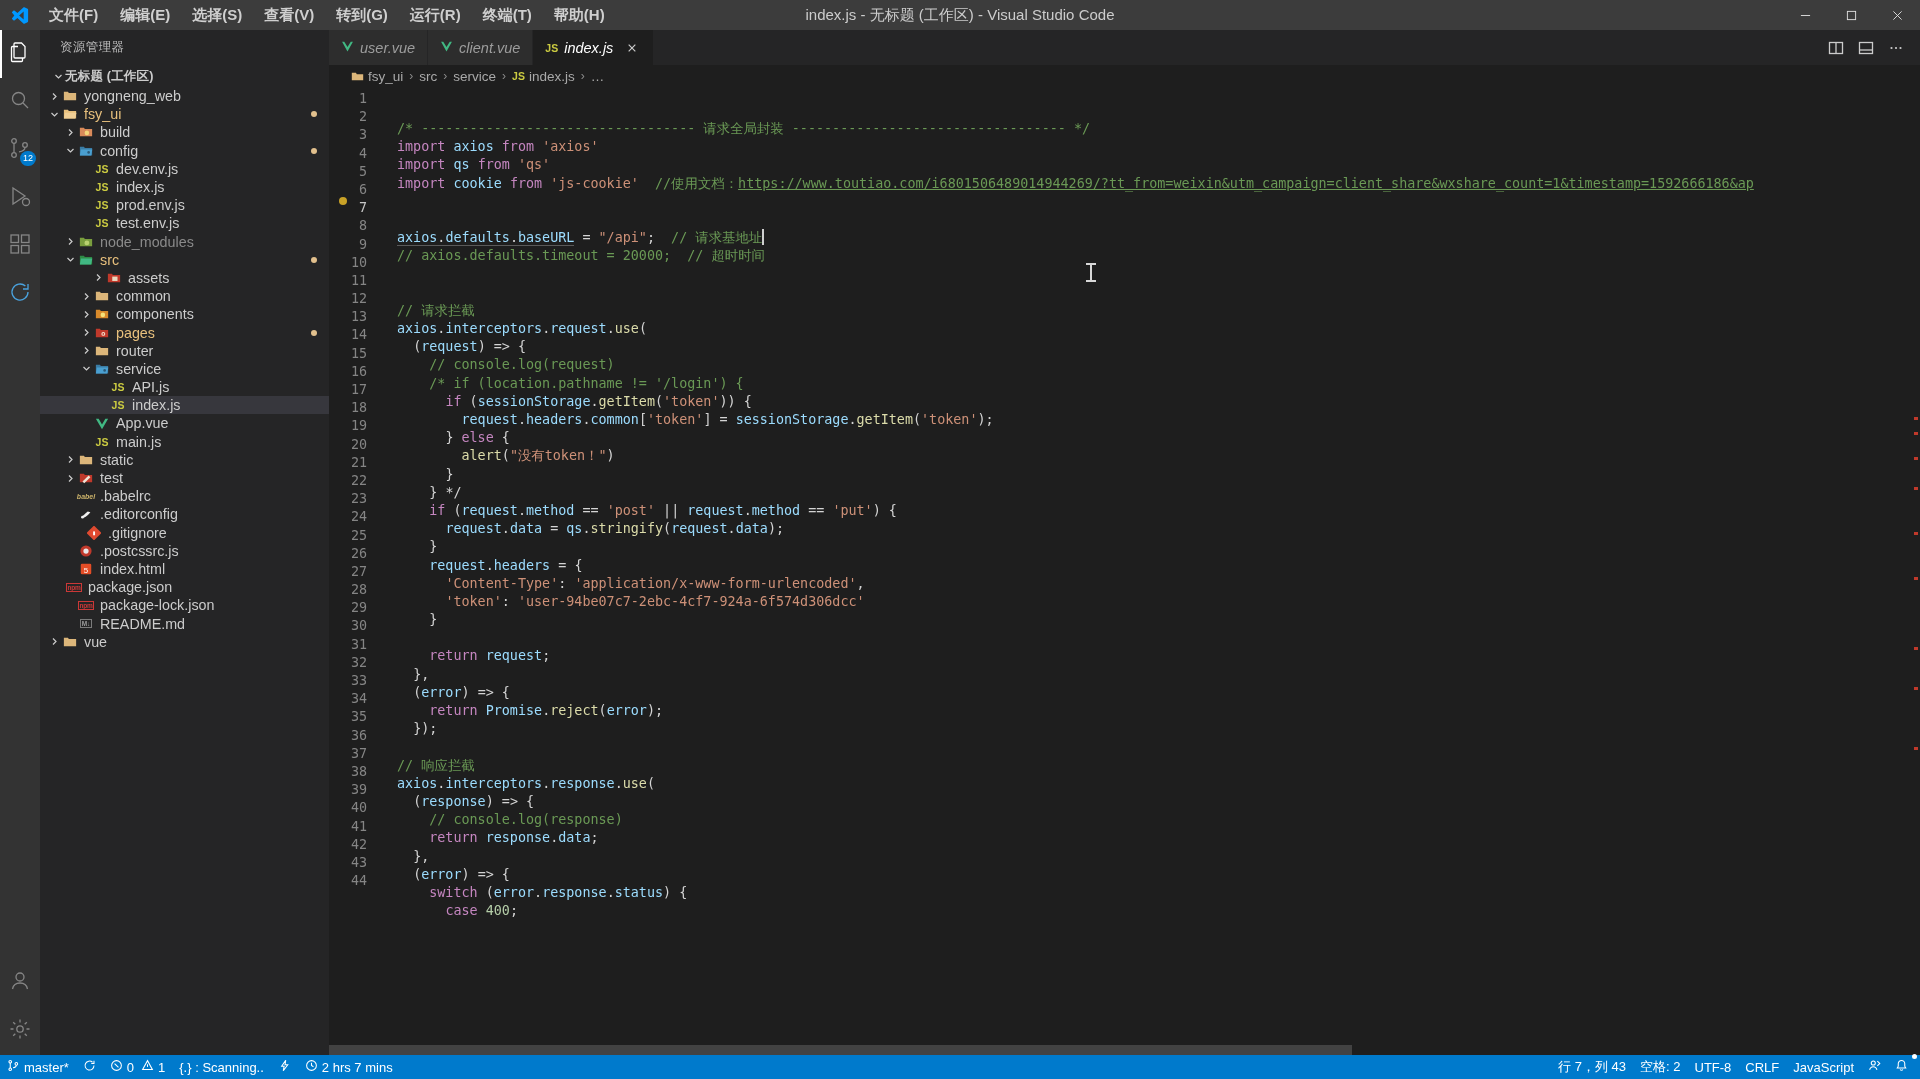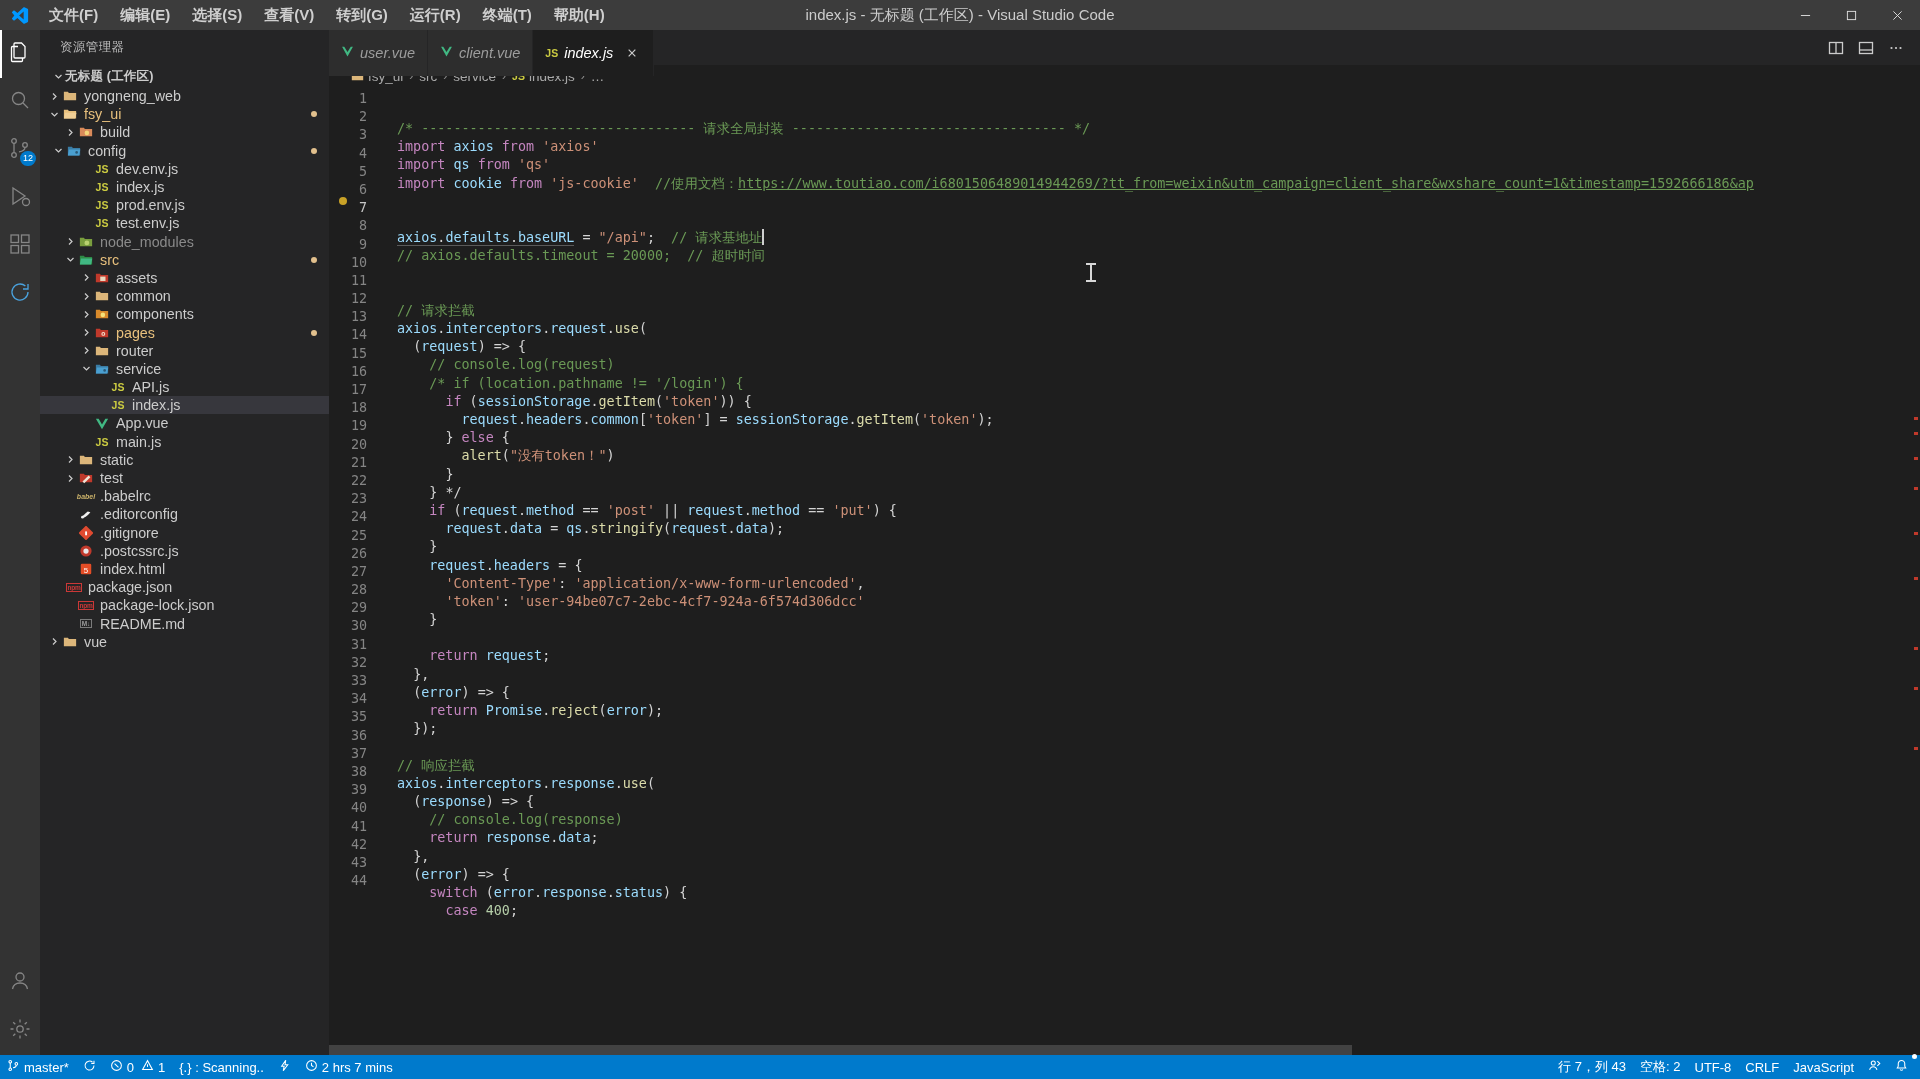--- a/index.html
+++ b/index.html
@@ -88,21 +88,21 @@
     height: 22px; display:flex; align-items:center; padding-left: 6px;
     font-size: 12.5px; font-weight: bold; color:#cccccc; border-top:1px solid #1e1e1e;
   }
   .sect .chev { width:16px; }
 
   
   .editor-area { flex:1 1 auto; display:flex; flex-direction:column; min-width:0; background:#1e1e1e; }
 
   .tabsbar { height: 35px; background:#252526; display:flex; flex:0 0 35px; position:relative; }
   .tab {
-    display:flex; align-items:center; gap:6px; padding: 0 12px; height:46px;
+    display:flex; align-items:center; gap:6px; padding: 0 12px; height:35px;
     background:#2d2d2d; color:#9d9d9d; font-size:14.5px; border-right:1px solid #252526;
     min-width: 0; position: relative; cursor:pointer;
   }
   .tab.active { background:#1e1e1e; color:#ffffff; }
   .tab.active::before { content:""; position:absolute; left:0; right:0; top:0; height:1px; background:#1e1e1e; }
   .tab .tname { font-style: italic; }
   .tab-close { width:18px; height:18px; display:flex; align-items:center; justify-content:center;
                color:#cccccc; border-radius:3px; margin-left: 4px;}
   .tab-close svg { width:10px; height:10px; stroke:currentColor; stroke-width:1.4; }
   .vue-ico svg { width:13px; height:13px; }
@@ -334,21 +334,21 @@
                 </svg>
               </span>
               <span class="ficon">
                 <svg viewBox="0 0 16 16">
                   <path d="M1 3.2h4.6l1.1 1.5H15v8.1H1z" fill="#d98a5a"></path>
                   <circle cx="9" cy="9" r="2.6" fill="#f4d67a"></circle>
                 </svg>
               </span>
               <span class="tlabel">build</span>
             </div>
-            <div class="trow" style="padding-left: 12px;">
+            <div class="trow" style="padding-left: 24px;">
               <span class="chev">
                 <svg viewBox="0 0 12 12">
                   <path d="M2 4l4 4 4-4"></path>
                 </svg>
               </span>
               <span class="ficon">
                 <svg viewBox="0 0 16 16">
                   <path d="M1 3h4.6l1.1 1.5H15v8.5H1z" fill="#3a7ca5"></path>
                   <path d="M2.2 6.4h13L13.7 13H1z" fill="#4a9fd0"></path>
                   <circle cx="11" cy="9.6" r="1.5" fill="#2b5a78"></circle>
@@ -407,21 +407,21 @@
               </span>
               <span class="ficon">
                 <svg viewBox="0 0 16 16">
                   <path d="M1 3h4.6l1.1 1.5H15v8.5H1z" fill="#2e8b45"></path>
                   <path d="M2.2 6.4h13L13.7 13H1z" fill="#41b883"></path>
                 </svg>
               </span>
               <span class="tlabel clr-fsy">src</span>
               <span class="folder-dot"></span>
             </div>
-            <div class="trow" style="padding-left: 40px;">
+            <div class="trow" style="padding-left: 52px;">
               <span class="chev">
                 <svg viewBox="0 0 12 12">
                   <path d="M4 2l4 4-4 4"></path>
                 </svg>
               </span>
               <span class="ficon">
                 <svg viewBox="0 0 16 16">
                   <path d="M1 3.2h4.6l1.1 1.5H15v8.1H1z" fill="#c0392b"></path>
                   <rect x="6" y="6.4" width="6" height="5" fill="#e8d9c0"></rect>
                 </svg>
@@ -566,21 +566,21 @@
             <div class="trow" style="padding-left: 24px;">
               <span class="chev"></span>
               <span class="ficon">
                 <svg viewBox="0 0 16 16">
                   <path d="M3 11c2-1 4-4 7-6l3 1c-2 3-5 5-7 6l-3-1z" fill="#f0f0f0"></path>
                   <circle cx="4" cy="11.6" r="1.6" fill="#f0f0f0"></circle>
                 </svg>
               </span>
               <span class="tlabel">.editorconfig</span>
             </div>
-            <div class="trow" style="padding-left: 24px;">
+            <div class="trow" style="padding-left: 32px;">
               <span class="chev"></span>
               <span class="ficon">
                 <svg viewBox="0 0 16 16">
                   <rect x="2" y="2" width="12" height="12" transform="rotate(45 8 8)" fill="#e04a30"></rect>
                   <path d="M7 6.2h2.2v4.4H7z" fill="#fff"></path>
                 </svg>
               </span>
               <span class="tlabel">.gitignore</span>
             </div>
             <div class="trow" style="padding-left: 24px;">

